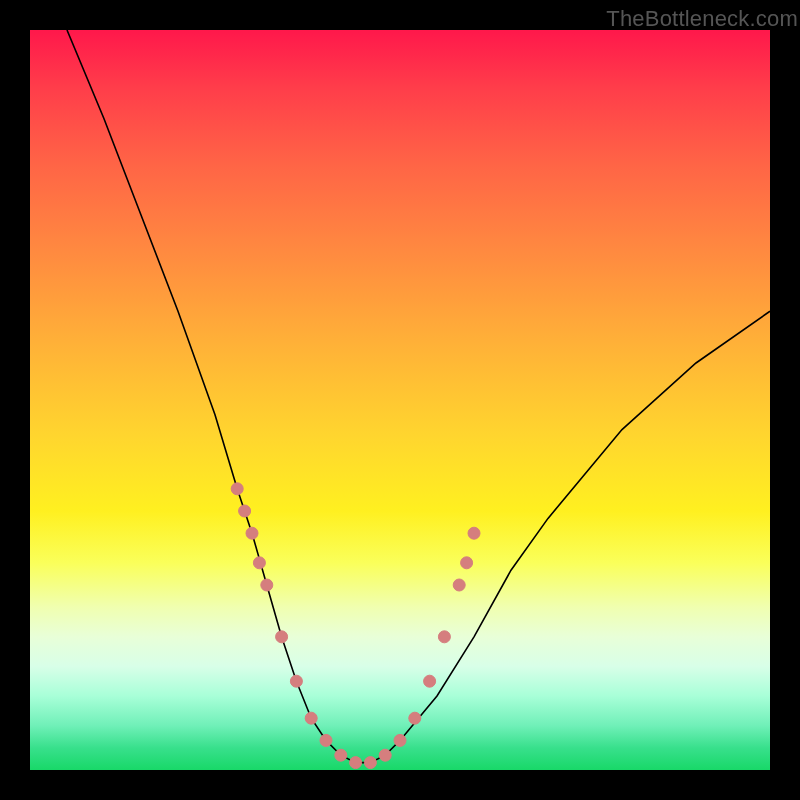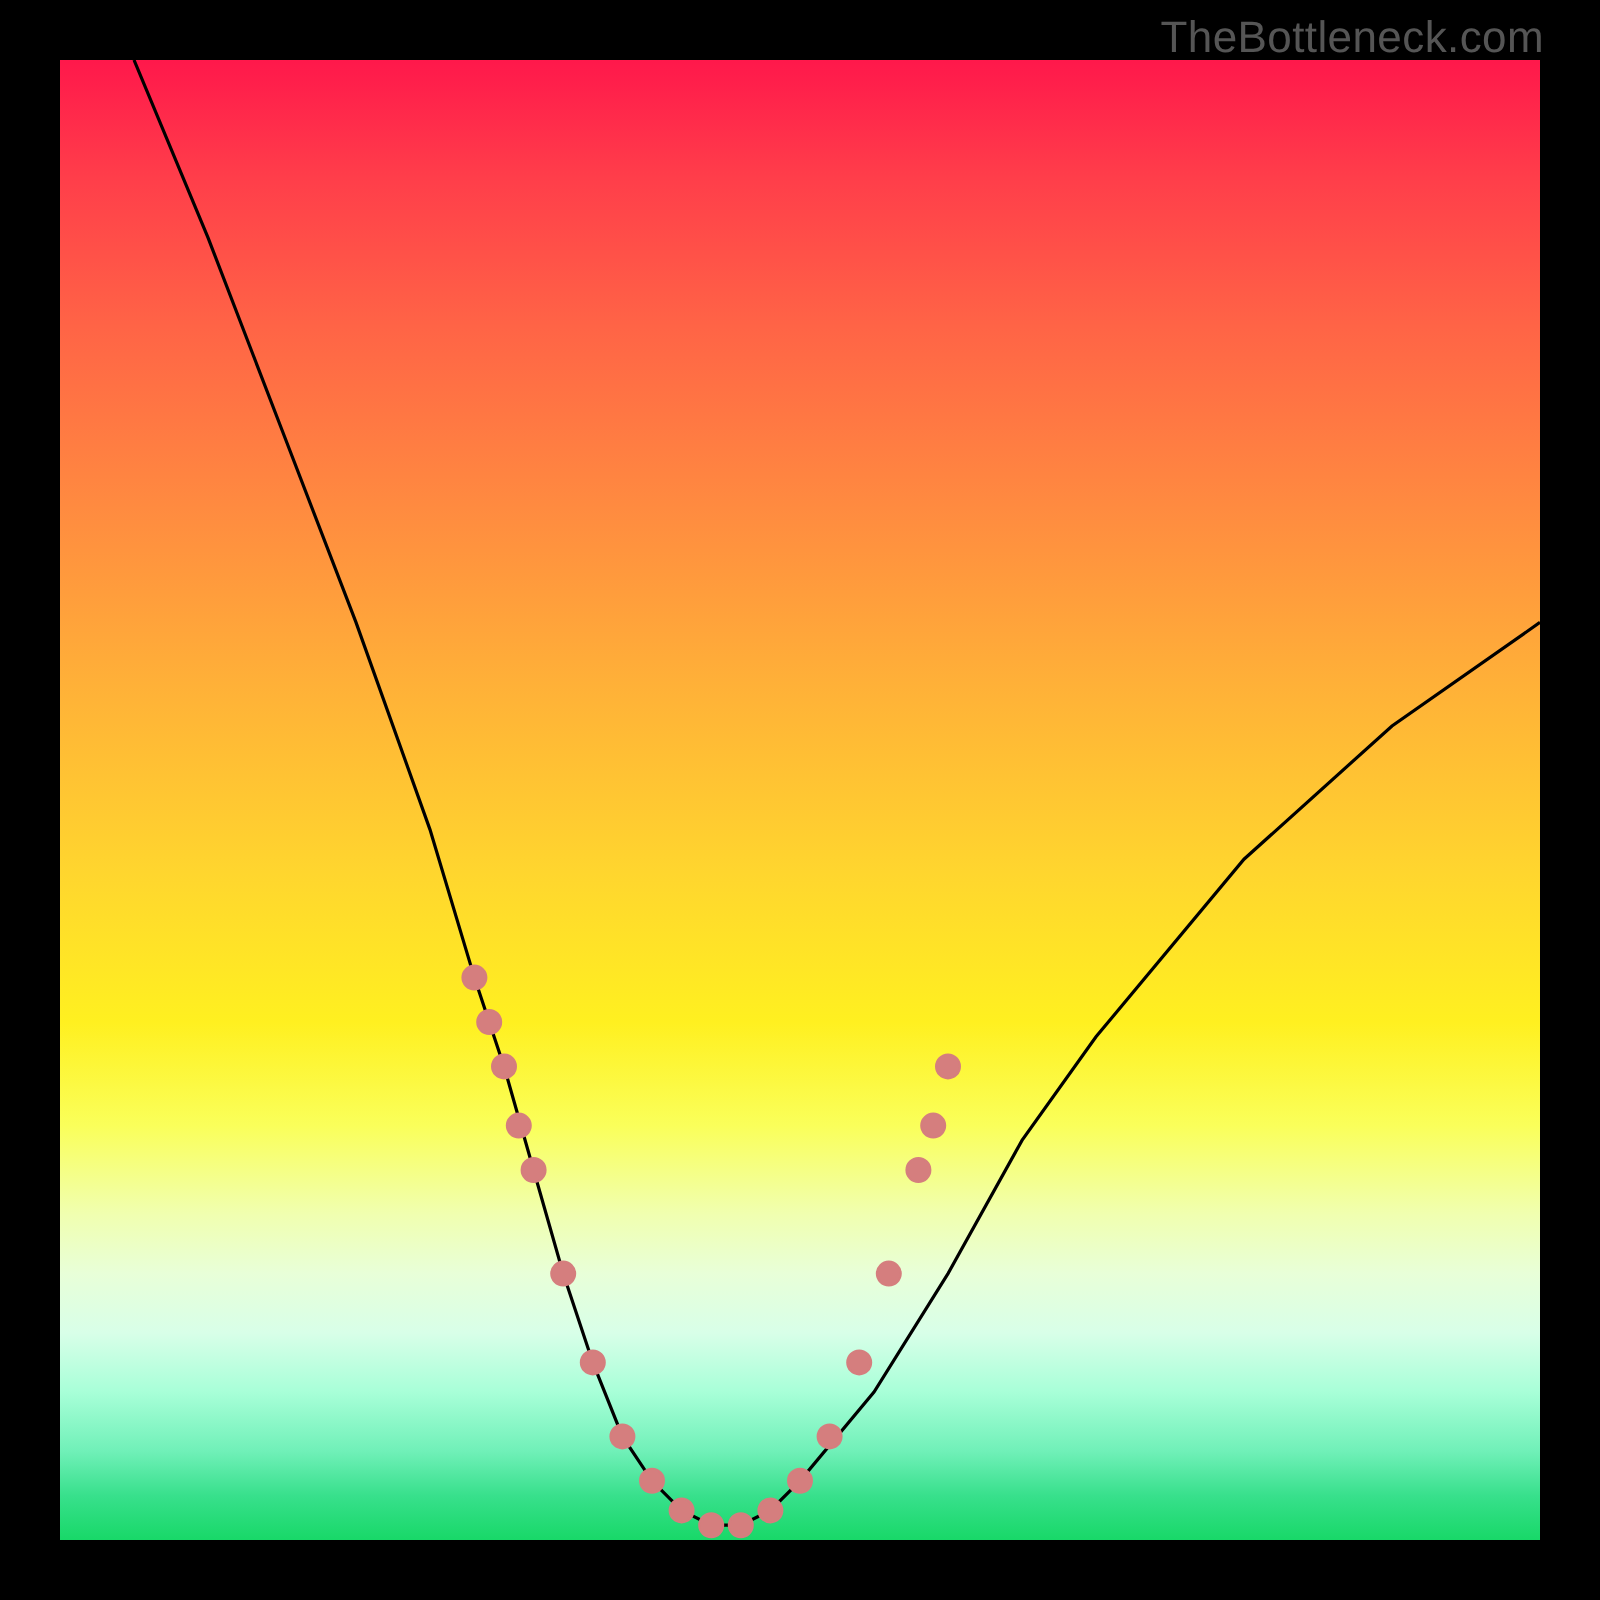--- a/index.html
+++ b/index.html
@@ -38,21 +38,21 @@
       #d8ffe8 86%,
       #a8ffd8 90%,
       #70f0b8 94%,
       #38e08c 97%,
       #18d868 100%
     );
   }
   .watermark {
     position: absolute;
     top: 6px;
-    right: 28px;
+    right: 2px;
     color: #555;
     font-size: 22px;
     font-weight: 500;
     letter-spacing: 0.2px;
     user-select: none;
   }
   svg.overlay {
     position: absolute;
     left: 0;
     top: 0;

